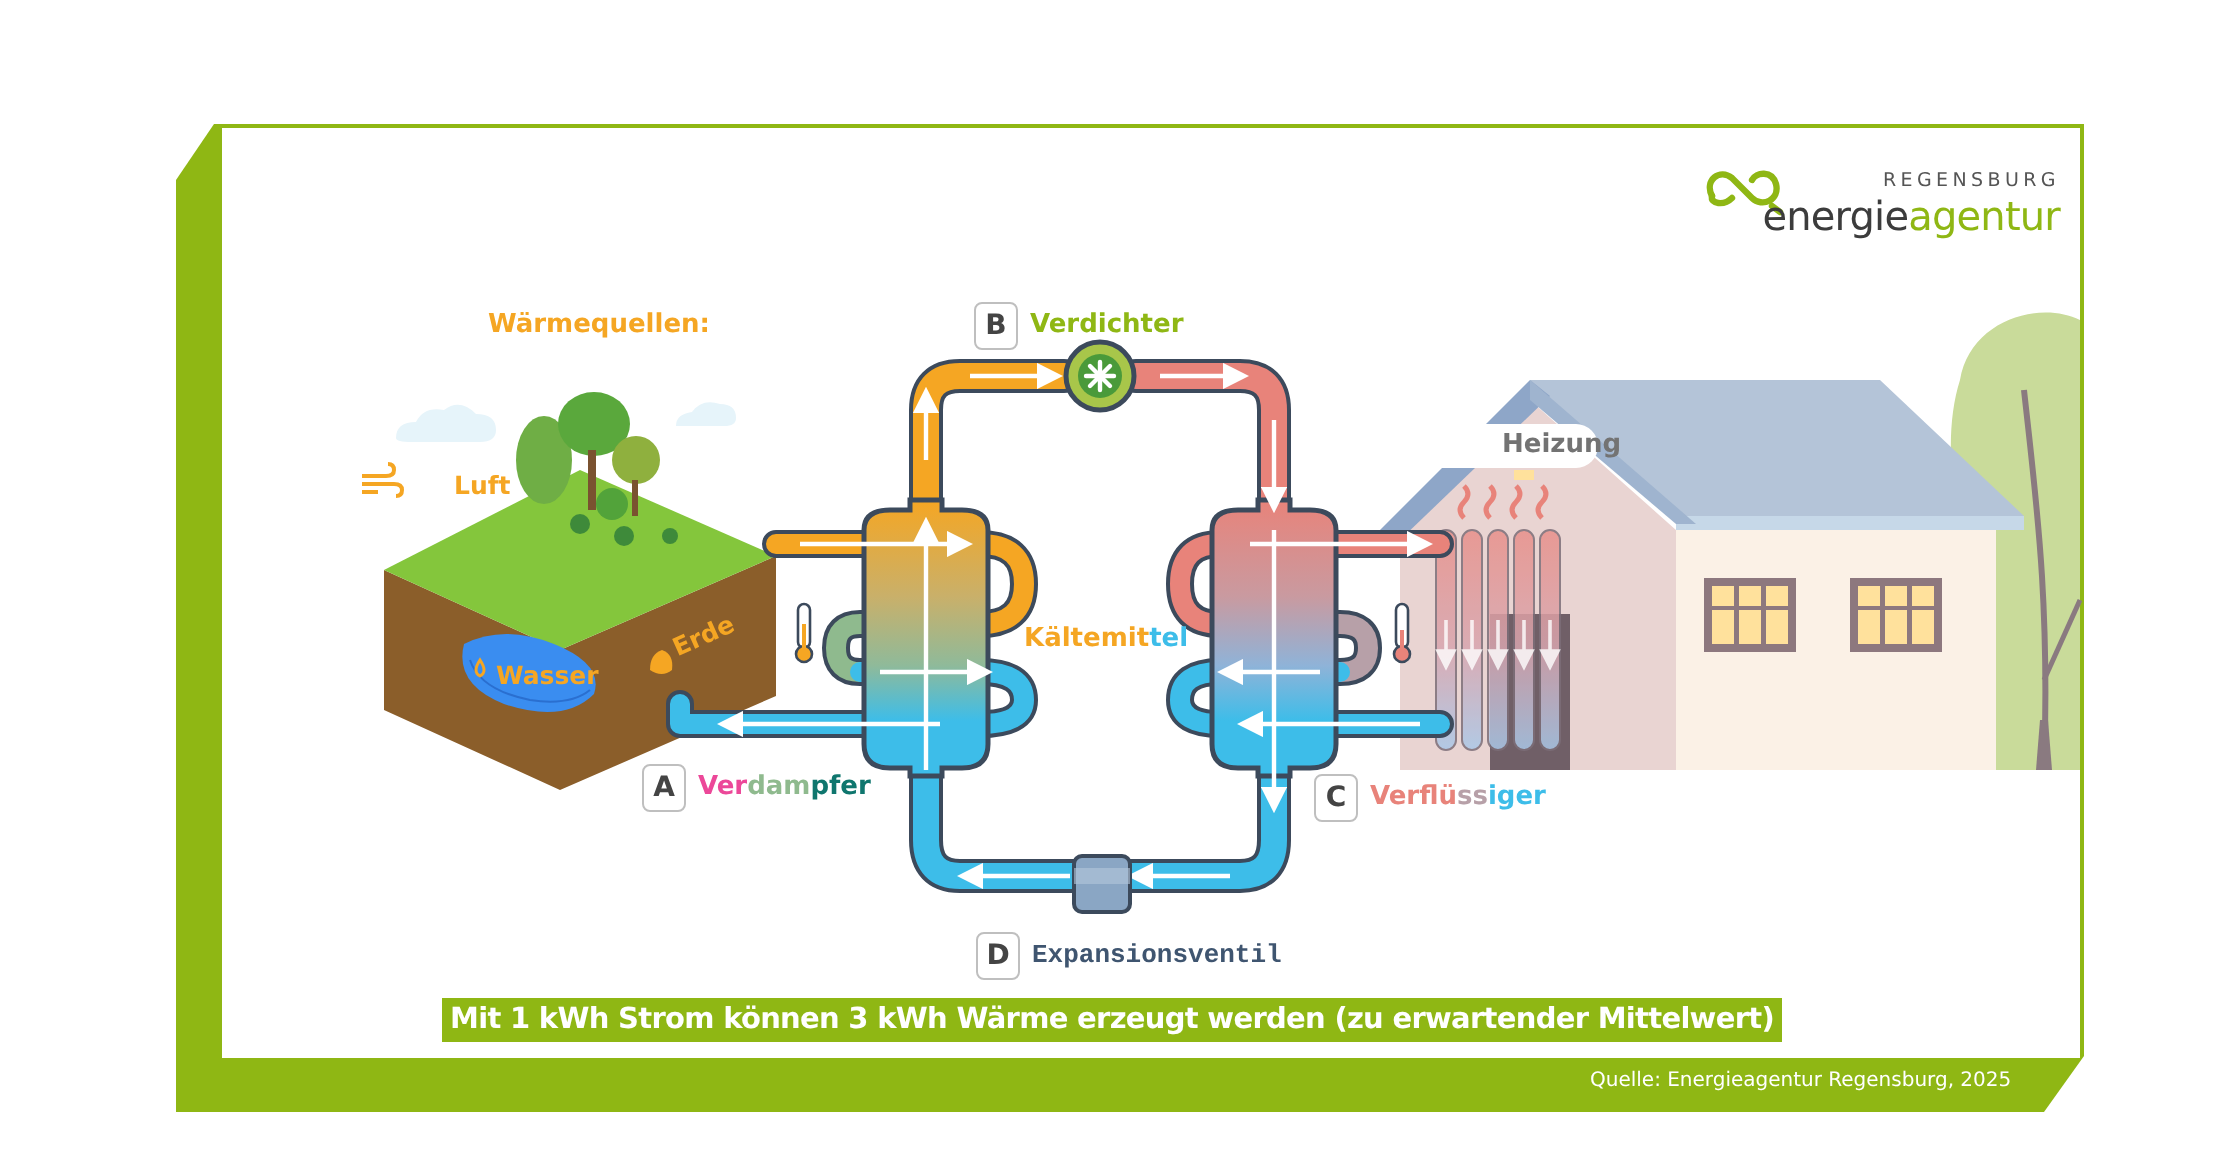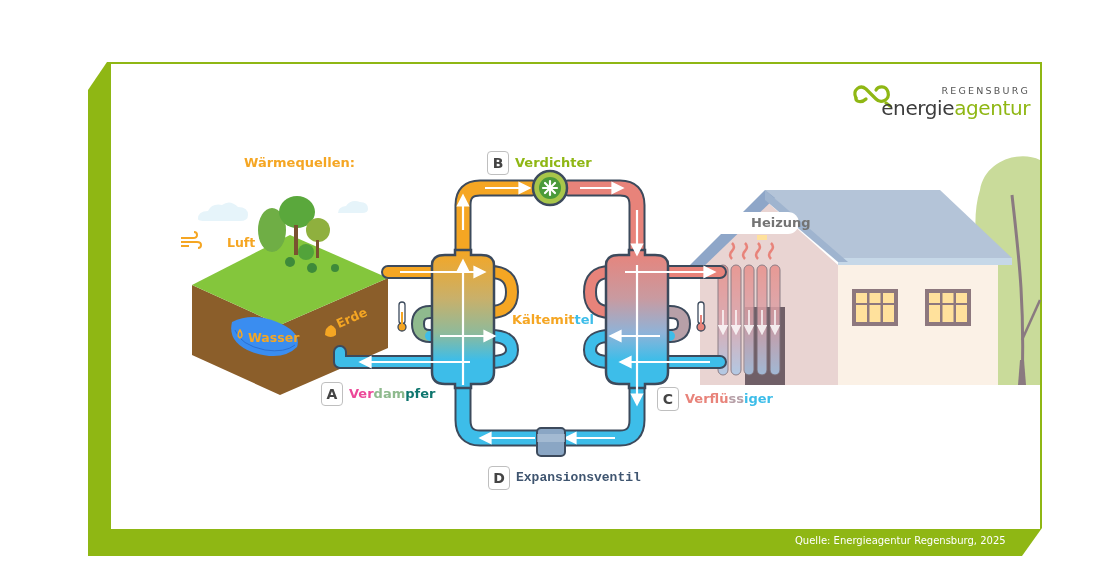--- a/index.html
+++ b/index.html
@@ -263,14 +263,15 @@
   <div class="letter-box" style="left:657px; top:387px;">C</div>
   <div class="label" style="left:685px; top:391px; font-size:13px;"><span style="color:#e8837a">Verflü</span><span style="color:#b7a0a8">ss</span><span style="color:#3dbde9">iger</span></div>
 
   <div class="letter-box" style="left:488px; top:466px;">D</div>
   <div class="label" style="left:516px; top:470px; font-size:13px; color:#3f5570;font-family:Liberation Mono, monospace;">Expansionsventil</div>
 
   <div class="label" style="left:512px; top:312px; font-size:13px;"><span style="color:#f5a623">Kältemit</span><span style="color:#3dbde9">tel</span></div>
 
   <div class="label" style="left:724px; top:215px; font-size:13px; color:#737373;margin-left:27px;">Heizung</div>
 
+  <div class="bottom-badge">Mit 1 kWh Strom können 3 kWh Wärme erzeugt werden (zu erwartender Mittelwert)</div>
   <div class="source">Quelle: Energieagentur Regensburg, 2025</div>
 </div>
 
 </body></html>

